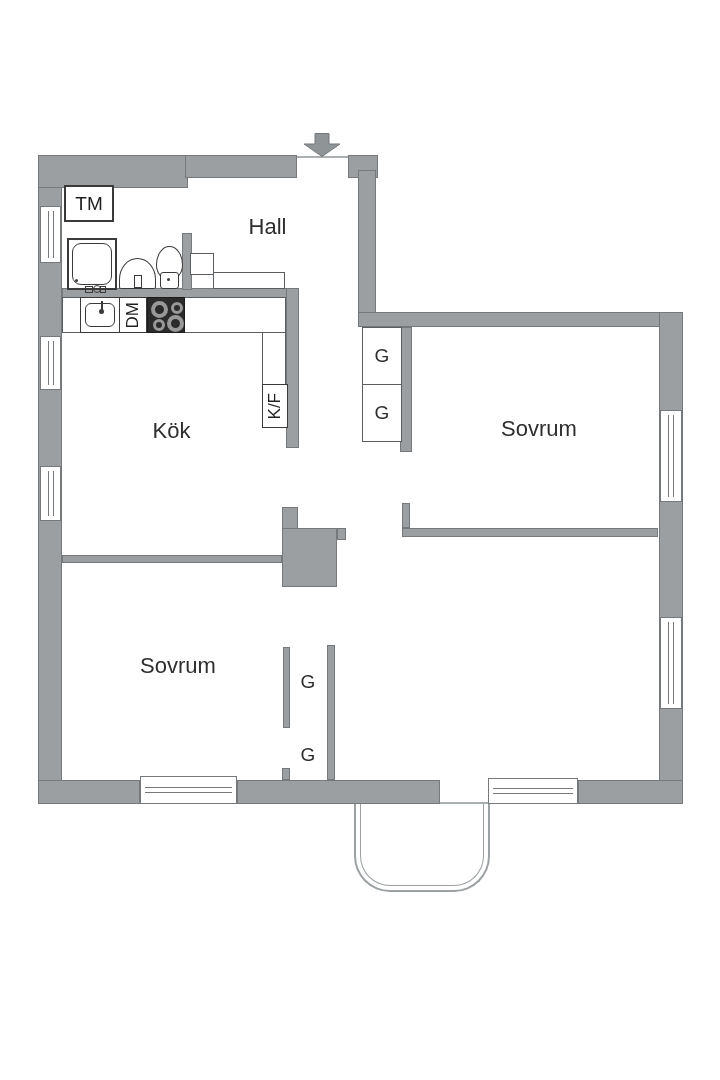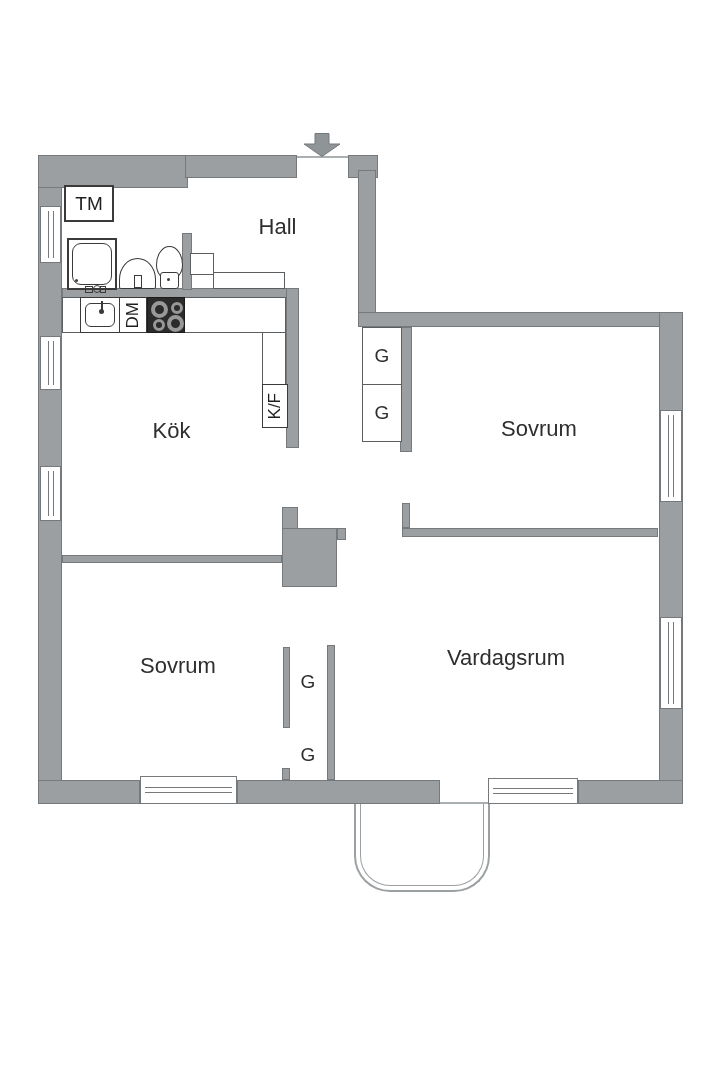--- a/index.html
+++ b/index.html
@@ -133,22 +133,21 @@
     </div>
     <div class="window v" style="left: 660px; top: 617px; width: 22px; height: 92px;">
       <span class="stripe"></span>
     </div>
     <div class="window h" style="left: 140px; top: 776px; width: 97px; height: 28px;">
       <span class="stripe"></span>
     </div>
     <div class="window h" style="left: 488px; top: 778px; width: 90px; height: 26px;">
       <span class="stripe"></span>
     </div>
-    <div class="room-label" style="left: 230px; top: 214px; width: 95px;">Hall</div>
+    <div class="room-label" style="left: 220px; top: 214px; width: 95px;">Hall</div>
     <div class="room-label" style="left: 124px; top: 418px; width: 95px;">Kök</div>
     <div class="room-label" style="left: 489px; top: 416px; width: 100px;">Sovrum</div>
     <div class="room-label" style="left: 128px; top: 653px; width: 100px;">Sovrum</div>
-    <div class="room-label" style="left: 445px; top: 645px; width: 122px;">Vardagsrum</div>
     <div class="g-box" style="left: 362px; top: 327px; width: 40px; height: 58px;">G</div>
     <div class="g-box" style="left: 362px; top: 384px; width: 40px; height: 58px;">G</div>
     <div class="g-label" style="left: 290px; top: 671px; width: 36px; height: 24px;">G</div>
     <div class="g-label" style="left: 290px; top: 744px; width: 36px; height: 24px;">G</div>
   </div>
 
 </body></html>

